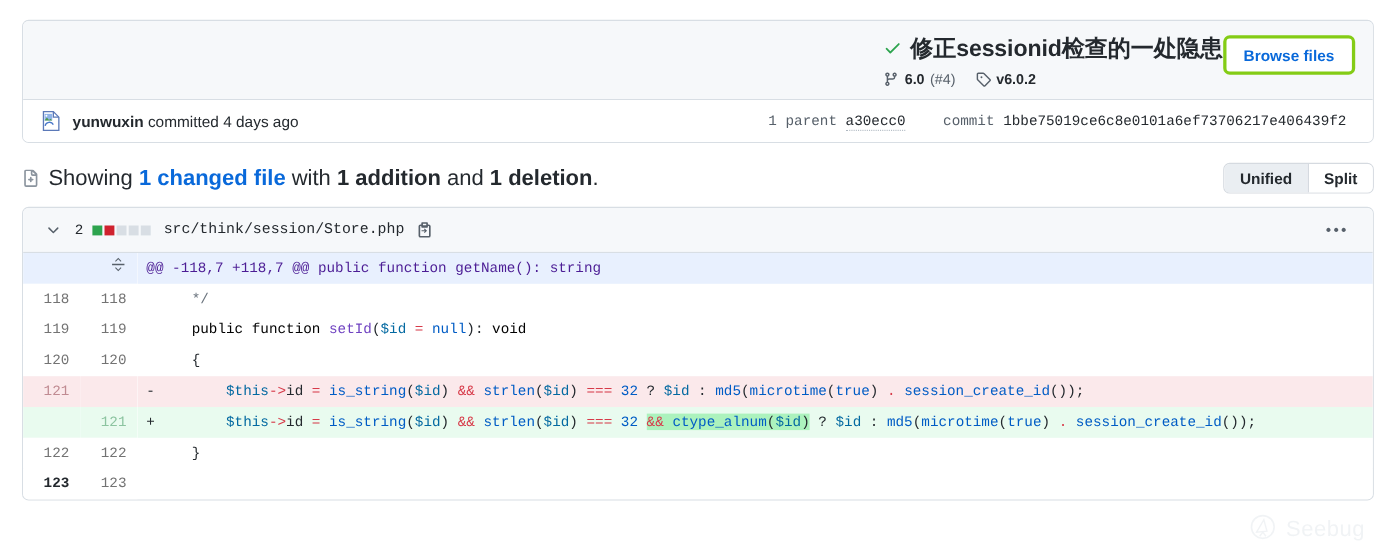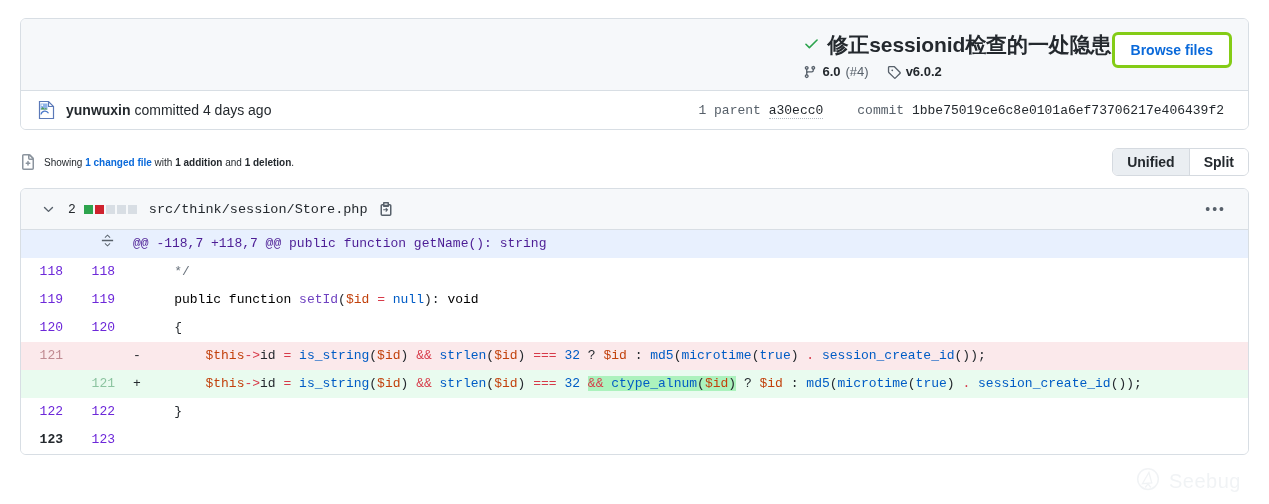--- a/index.html
+++ b/index.html
@@ -97,21 +97,21 @@
   .hash-dotted { color: #24292e; border-bottom: 1px dotted #afb8c1; }
 
   
   .showing-row {
     display: flex;
     align-items: center;
     margin: 18px 0 12px 0;
     height: 28px;
   }
   .file-ico { margin-right: 8px; display: flex; }
-  .showing-text { font-size: 10px; color: #24292e; }
+  .showing-text { font-size: 20px; color: #24292e; }
   .showing-text b { font-weight: bold; }
   .showing-link { color: #0969da; font-weight: bold; }
   .seg-control {
     margin-left: auto;
     display: flex;
     border: 1px solid #d5dae0;
     border-radius: 6px;
     overflow: hidden;
   }
   .seg-btn {
@@ -177,21 +177,21 @@
     border-collapse: collapse;
     font-family: "Liberation Mono", monospace;
     font-size: 13px;
     table-layout: fixed;
   }
   table.diff td { padding: 0; vertical-align: top; }
   .ln {
     width: 52px;
     text-align: right;
     padding: 3px 10px 3px 8px !important;
-    color: #6d28d9;
+    color: #737373;
     user-select: none;
     font-size: 13px;
     line-height: 22px;
     white-space: nowrap;
   }
   .code {
     padding: 3px 10px 3px 8px !important;
     white-space: pre;
     overflow: hidden;
     line-height: 22px;
@@ -205,21 +205,21 @@
   tr.del .ln { color: #c08b92; }
   tr.add td { background: #e9fbef; }
   tr.add .ln { color: #8cc4a0; }
   tr.hover-line .ln.ln-left { color: #24292e; font-weight: bold; }
   .marker { display: inline-block; width: 10px; }
 
   
   .k   { color: #000000; }
   .fn  { color: #6f42c1; }
   .num { color: #005cc5; }
-  .var { color: #c2410c; }
+  .var { color: #0369a1; }
   .call{ color: #005cc5; }
   .op  { color: #d73a49; }
   .cmt { color: #6a737d; }
   .hl-add { background: #acf2bd; }
 
   
   .watermark {
     position: absolute;
     right: 28px;
     bottom: 6px;

